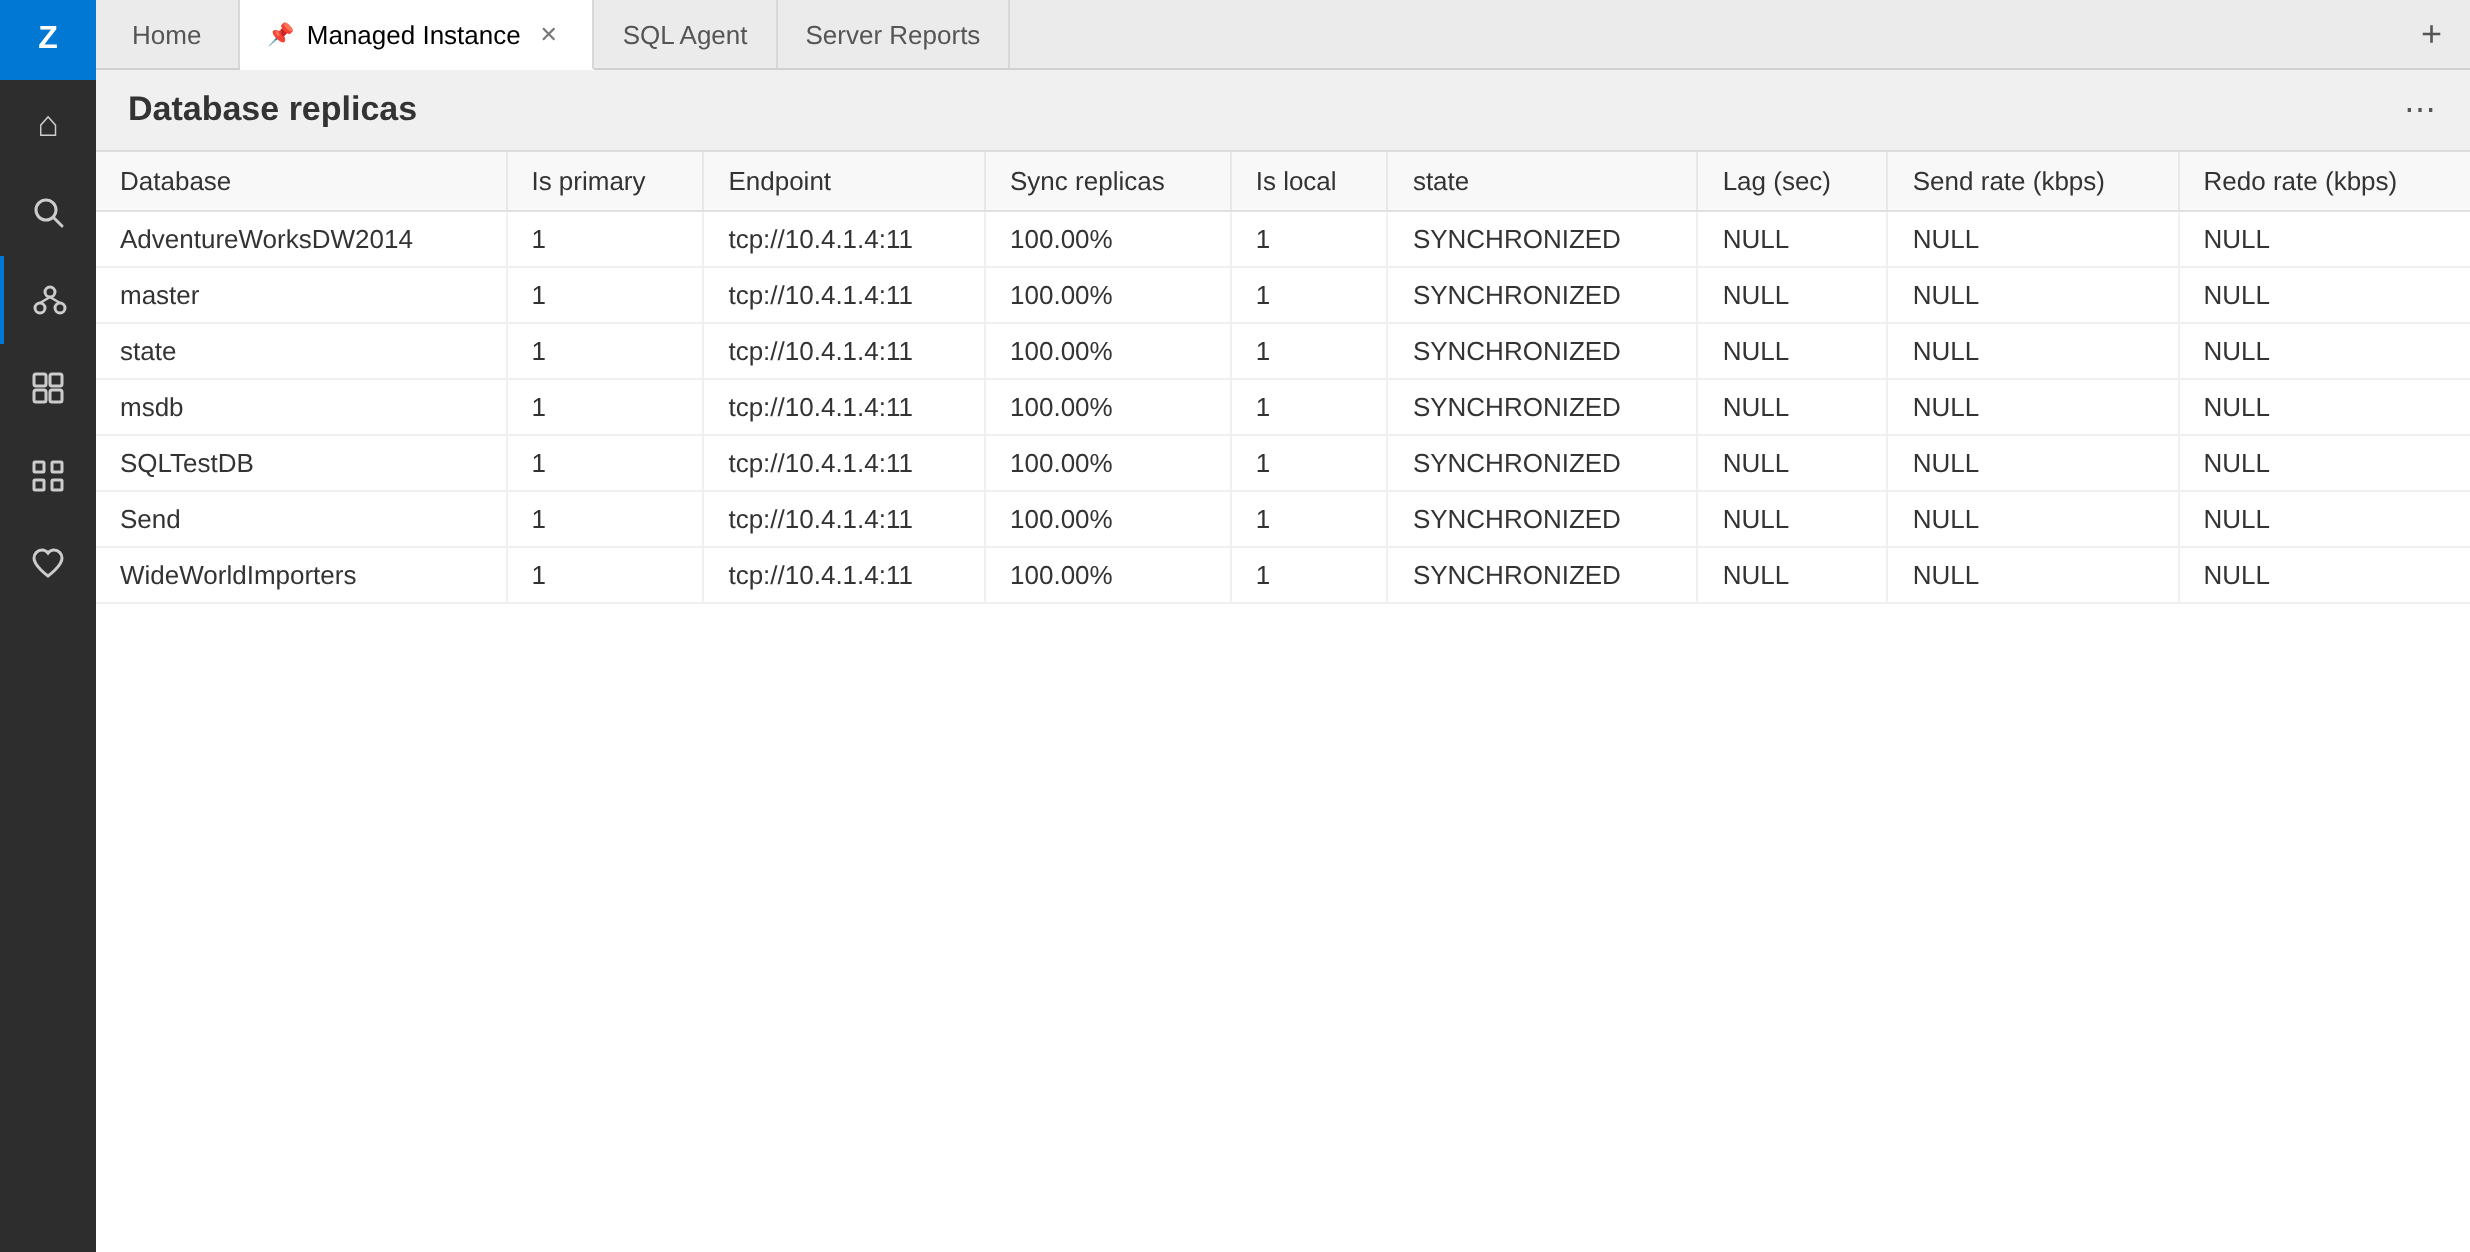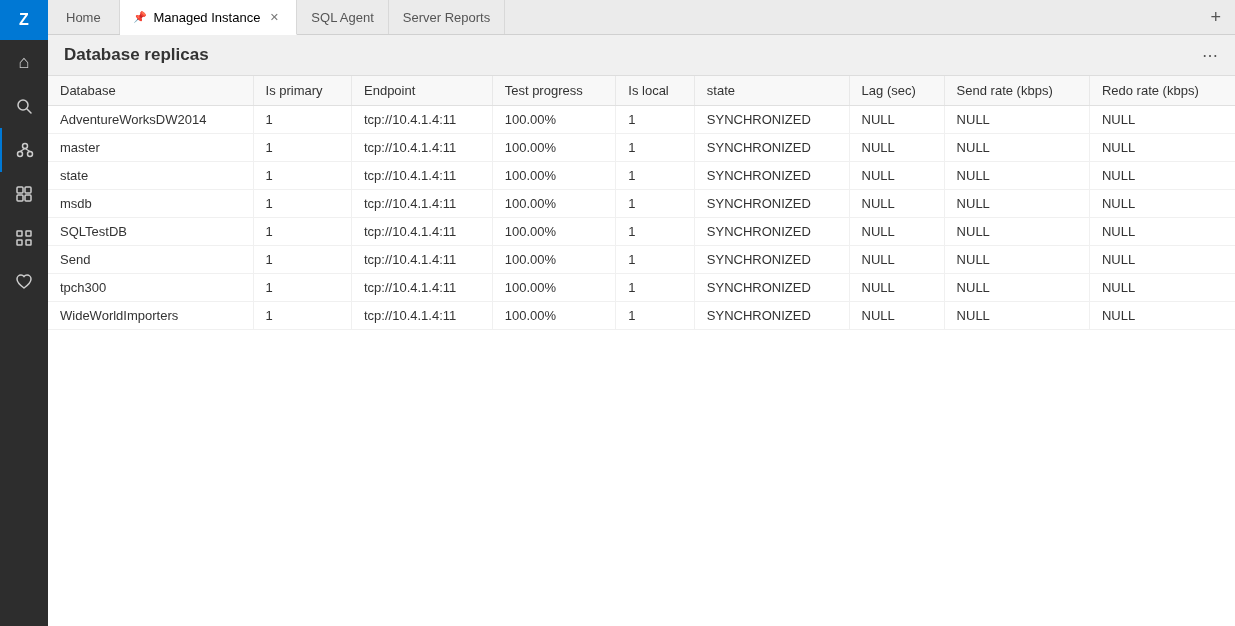--- a/index.html
+++ b/index.html
@@ -244,21 +244,21 @@
       <span class="section-menu">⋯</span>
     </div>
 
     <div class="table-container">
       <table>
         <thead>
           <tr>
             <th>Database</th>
             <th>Is primary</th>
             <th>Endpoint</th>
-            <th>Test progress</th>
+            <th>Sync replicas</th>
             <th>Is local</th>
             <th>state</th>
             <th>Lag (sec)</th>
             <th>Send rate (kbps)</th>
             <th>Redo rate (kbps)</th>
           </tr>
         </thead>
         <tbody id="table-body">
             <tr>
               <td>AdventureWorksDW2014</td>
@@ -320,31 +320,20 @@
               <td>1</td>
               <td>tcp://10.4.1.4:11</td>
               <td>100.00%</td>
               <td>1</td>
               <td>SYNCHRONIZED</td>
               <td>NULL</td>
               <td>NULL</td>
               <td>NULL</td>
             </tr>
             <tr>
-              <td>tpch300</td>
-              <td>1</td>
-              <td>tcp://10.4.1.4:11</td>
-              <td>100.00%</td>
-              <td>1</td>
-              <td>SYNCHRONIZED</td>
-              <td>NULL</td>
-              <td>NULL</td>
-              <td>NULL</td>
-            </tr>
-            <tr>
               <td>WideWorldImporters</td>
               <td>1</td>
               <td>tcp://10.4.1.4:11</td>
               <td>100.00%</td>
               <td>1</td>
               <td>SYNCHRONIZED</td>
               <td>NULL</td>
               <td>NULL</td>
               <td>NULL</td>
             </tr>

